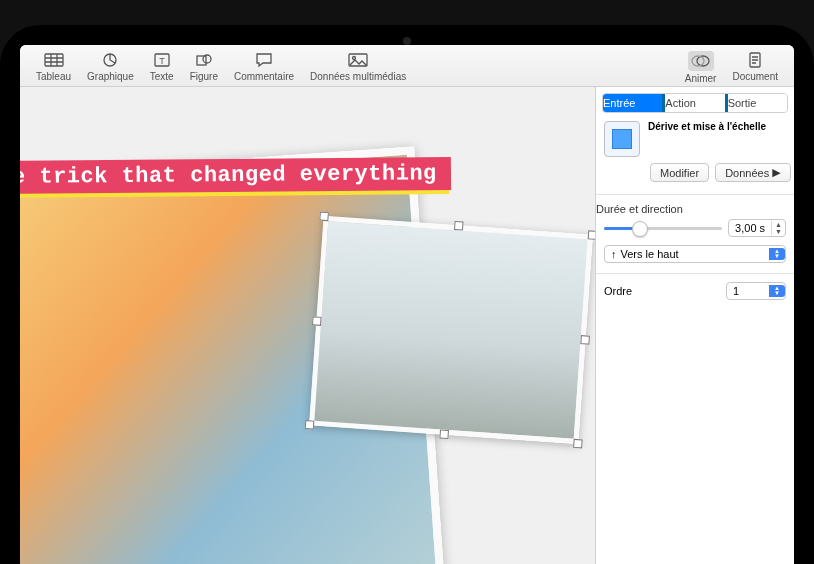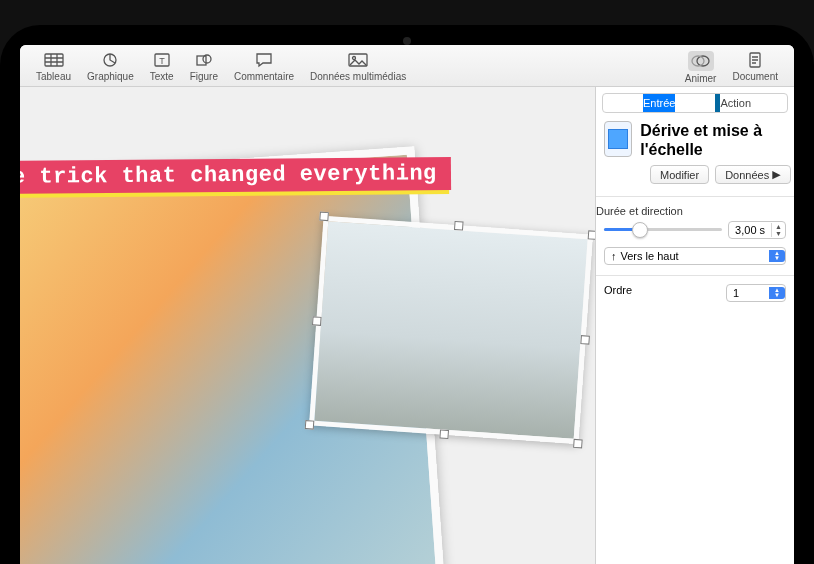--- a/index.html
+++ b/index.html
@@ -25,32 +25,32 @@
   .photo2{position:absolute;left:296px;top:138px;width:260px;height:200px;transform:rotate(4deg);
     background:linear-gradient(180deg,#e4ecef 0%, #cfd9dc 55%, #a7b1ac 100%);
     border:5px solid #fafafa;box-shadow:0 2px 8px rgba(0,0,0,.25);}
   .selHandles{position:absolute;}
   .banner{position:absolute;left:-22px;top:72px;transform:rotate(-.5deg);
     background:#e74265;color:#fff;font-family:"Courier New",monospace;font-weight:bold;
     font-size:22px;padding:4px 14px;letter-spacing:.5px;box-shadow:0 6px 0 -2px #f7e23a;}
   .handle{width:7px;height:7px;background:#fff;border:1px solid #7a7a7a;position:absolute;}
   
   .seg{display:flex;margin:6px 6px 8px;border:1px solid #d0d0d0;border-radius:4px;overflow:hidden;font-size:11px;}
-  .seg div{flex:1;text-align:left;padding:3px 0;color:#454545;background:#fff;margin-left:40px;}
+  .seg div{flex:1;text-align:left;padding:3px 0;color:#454545;background:#fff;}
   .seg .on{background:#007aff;color:#fff;}
-  .seg div+div{border-left:5px solid #0369a1;}
+  .seg div+div{border-left:3px solid #0369a1;}
   .effect{display:flex;align-items:flex-start;padding:0 8px;gap:8px;}
   .effect .thumb{width:34px;height:34px;border:1px solid #bfbfbf;border-radius:4px;background:#eef5ff;display:flex;align-items:center;justify-content:center;}
   .effect .thumb div{width:18px;height:18px;background:#4ea6ff;border:1px solid #2d7fe0;}
-  .effect .title{font-weight:600;font-size:16px;line-height:1.2;}
+  .effect .title{font-weight:600;font-size:10px;line-height:1.2;}
   .btnrow{display:flex;gap:6px;margin:6px 8px 10px 54px;}
   .macbtn{border:1px solid #c7c7c7;background:linear-gradient(#fff,#f1f1f1);border-radius:4px;padding:2px 9px;font-size:11px;color:#333;display:flex;align-items:center;gap:3px;}
   .hr{height:1px;background:#e2e2e2;margin:2px 0 8px;}
   .ilabel{padding:0 0 4px;color:#333;font-weight:500;}
-  .row{display:flex;padding:0 8px 8px;gap:6px;}
+  .row{display:flex;align-items:center;padding:0 8px 8px;gap:6px;}
   .slider{flex:1;position:relative;height:16px;}
   .slider .track{position:absolute;top:7px;left:0;right:0;height:3px;background:#d0d0d0;border-radius:2px;}
   .slider .fill{position:absolute;top:7px;left:0;width:26%;height:3px;background:#3b82f6;border-radius:2px;}
   .slider .knob{position:absolute;top:1px;left:24%;width:14px;height:14px;border-radius:50%;background:#fff;border:1px solid #bbb;box-shadow:0 1px 2px rgba(0,0,0,.2);}
   .numbox{display:flex;align-items:center;border:1px solid #c7c7c7;border-radius:4px;background:#fff;}
   .numbox span{padding:2px 6px;font-size:11px;}
   .stepper{display:flex;flex-direction:column;border-left:1px solid #d7d7d7;}
   .stepper div{font-size:7px;line-height:7px;padding:0 3px;color:#555;}
   .popup{flex:1;display:flex;align-items:center;justify-content:space-between;border:1px solid #c7c7c7;border-radius:4px;background:#fff;padding:2px 0 2px 6px;font-size:11px;}
   .popup .chev{width:16px;background:#3b82f6;align-self:stretch;border-radius:0 3px 3px 0;display:flex;flex-direction:column;align-items:center;justify-content:center;color:#fff;font-size:6px;line-height:5px;}

